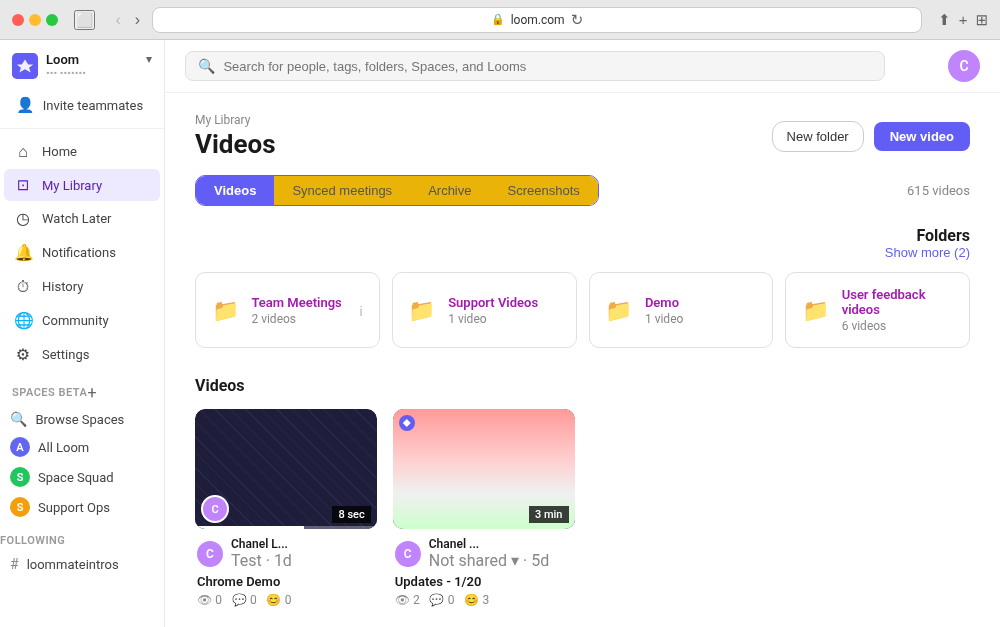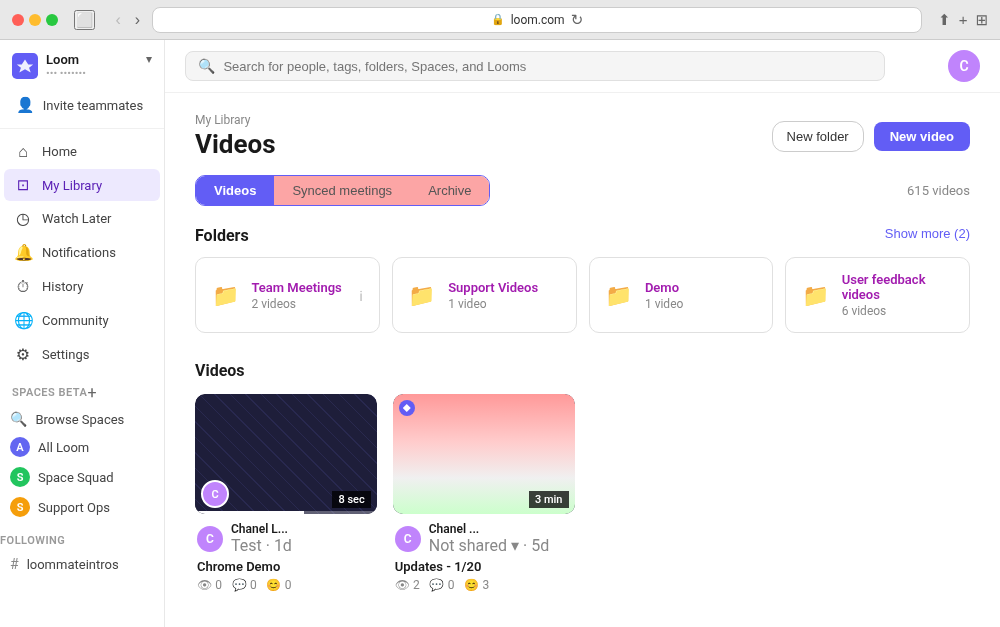--- a/index.html
+++ b/index.html
@@ -60,26 +60,26 @@
     .content-header { display: flex; align-items: flex-start; justify-content: space-between; margin-bottom: 16px; }
     .content-breadcrumb { font-size: 12px; color: #888; margin-bottom: 2px; }
     .content-title { font-size: 26px; font-weight: 700; color: #1a1a1a; }
     .header-actions { display: flex; gap: 10px; align-items: center; margin-top: 8px; }
     .btn-new-folder { background: #fff; border: 1px solid #ccc; border-radius: 12px; padding: 7px 14px; font-size: 13px; color: #333; cursor: pointer; font-weight: 500; }
     .btn-new-video { background: #625df5; border: none; border-radius: 8px; padding: 7px 16px; font-size: 13px; color: white; cursor: pointer; font-weight: 600; }
 
     
     .tabs-container { display: flex; align-items: center; justify-content: space-between; margin-bottom: 20px; }
     .tabs { display: flex; gap: 0; border: 1.5px solid #625df5; border-radius: 10px; overflow: hidden; width: fit-content; }
-    .tab { padding: 7px 18px; font-size: 13px; color: #555; cursor: pointer; background: #fca5a5; border: none; }
+    .tab { padding: 7px 18px; font-size: 13px; color: #555; cursor: pointer; background: #eab308; border: none; }
     .tab.active { background: #625df5; color: white; font-weight: 600; }
     .video-count { font-size: 13px; color: #888; }
 
     
-    .section-header { display: flex; align-items: flex-start; justify-content: space-between; margin-bottom: 12px; }
+    .section-header { display: flex; align-items: flex-end; justify-content: space-between; margin-bottom: 12px; flex-direction: column; }
     .section-title { font-size: 16px; font-weight: 700; color: #1a1a1a; }
     .show-more-btn { font-size: 13px; color: #625df5; cursor: pointer; background: none; border: none; font-weight: 500; }
     .folders-grid { display: grid; grid-template-columns: repeat(4, 1fr); gap: 12px; margin-bottom: 28px; }
     .folder-card { border: 1px solid #e0e0e0; border-radius: 10px; padding: 14px 16px; cursor: pointer; display: flex; align-items: center; gap: 12px; background: #fff; }
     .folder-icon { font-size: 22px; color: #888; flex-shrink: 0; }
     .folder-info { flex: 1; }
     .folder-name { font-size: 13px; font-weight: 600; color: #a21caf; }
     .folder-count { font-size: 12px; color: #888; margin-top: 2px; }
     .folder-more { color: #bbb; font-size: 14px; cursor: pointer; }
 
@@ -251,20 +251,21 @@
           <button class="btn-new-folder">New folder</button>
           <button class="btn-new-video">New video</button>
         </div>
       </div>
 
       <div class="tabs-container">
         <div class="tabs">
           <button class="tab active">Videos</button>
           <button class="tab">Synced meetings</button>
           <button class="tab">Archive</button>
+          <button class="tab">Screenshots</button>
         </div>
         <span class="video-count">615 videos</span>
       </div>
 
       <div>
         <div class="section-header">
           <span class="section-title">Folders</span>
           <button class="show-more-btn">Show more (2)</button>
         </div>
         <div class="folders-grid">

